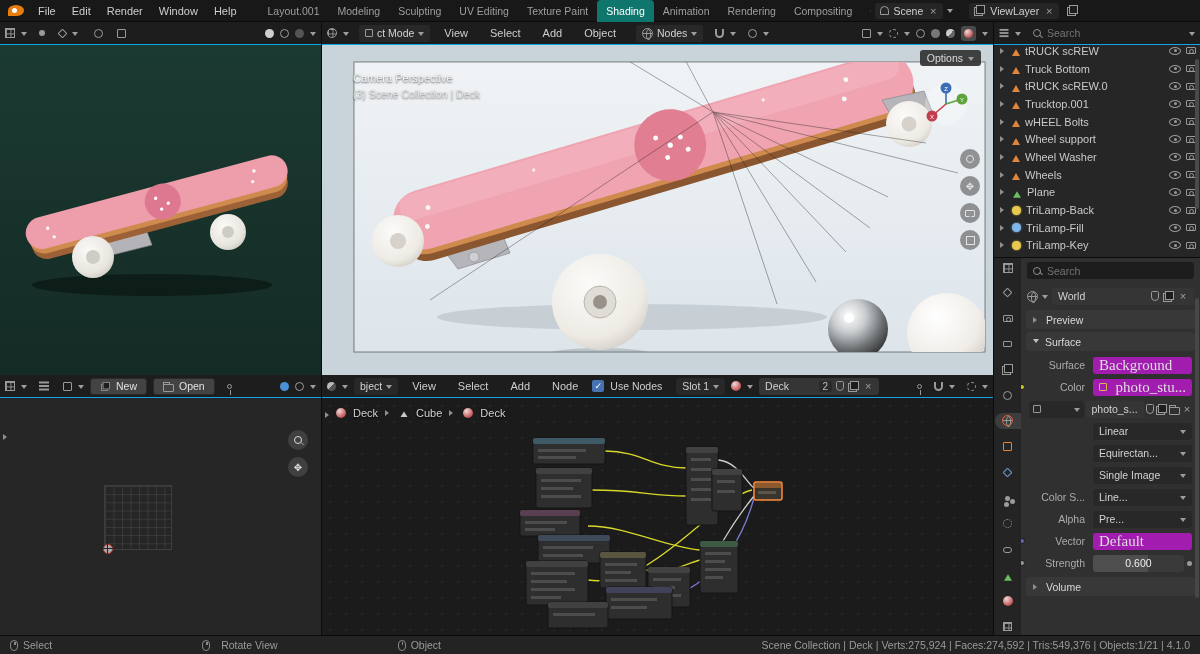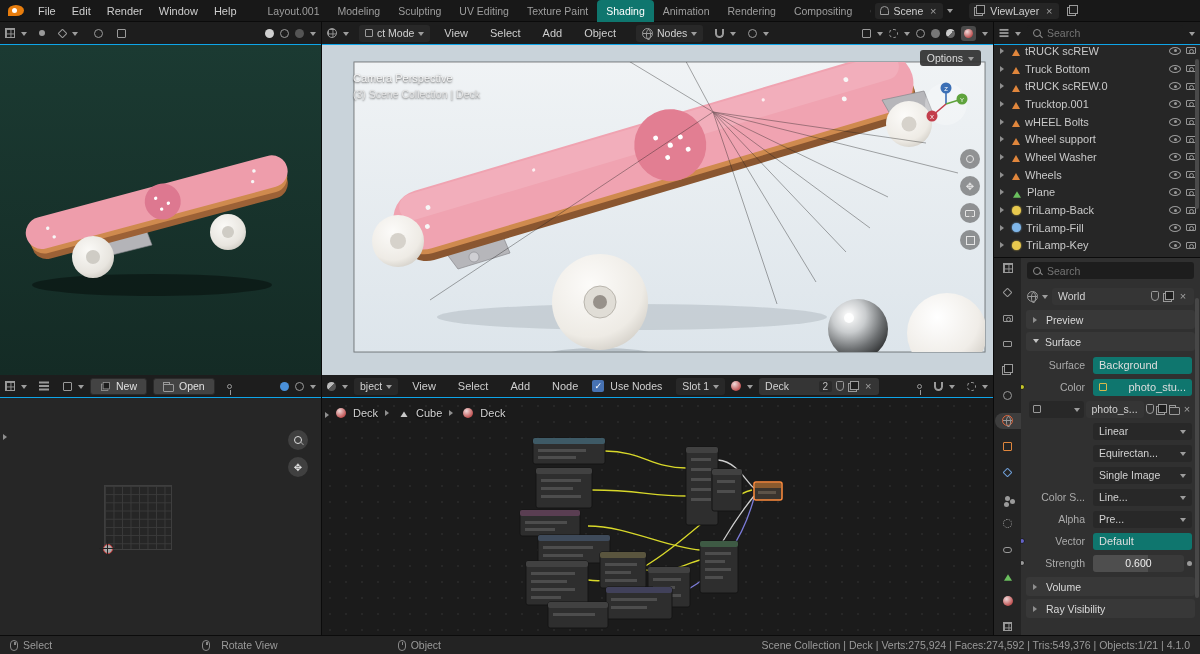--- a/index.html
+++ b/index.html
@@ -83,21 +83,21 @@
   .pstrip .ptab { width:22px;height:17px;display:flex;align-items:center;justify-content:center; }
   .ptab.active { background:#3d3d3d;border-radius:8px 0 0 8px;width:26px; }
   .pcontent { flex:1;overflow:hidden;position:relative;padding-top:4px; }
   .search-row { display:flex;align-items:center;gap:6px;background:#1d1d1d;border-radius:3px;height:17px;margin:0 6px 6px 6px;padding:0 6px; }
   .search-row input { background:transparent;border:none;outline:none;color:#888;font-size:10.5px;width:100%;font-family:inherit; }
   .phdr { display:flex;align-items:center;gap:6px;height:19px;background:#383838;border-radius:3px;padding:0 7px;color:#d9d9d9;font-size:10.5px;margin:3px 5px; }
   .prow { display:flex;align-items:center;height:22px;padding-right:8px;position:relative; }
   .plabel { width:72px;text-align:right;color:#ababab;font-size:10.5px;padding-right:8px;flex:none; }
   .pctl { flex:1;display:flex;align-items:center;gap:3px;min-width:0; }
   .pctl .sel,.pctl .valbtn { flex:1;justify-content:space-between;min-width:0;overflow:hidden; }
-  .valbtn { display:flex;align-items:center;justify-content:center;background:#0f766e;border-radius:3px;height:17px;color:#dedede;font-size:11px;padding:0 6px; }
+  .valbtn { display:flex;align-items:center;justify-content:center;background:#a21caf;border-radius:3px;height:17px;color:#dedede;font-size:15px;padding:0 6px;font-family:Liberation Serif, serif; }
   .slider { position:relative;flex:1;background:#3a3a3a;border-radius:3px;height:17px;display:flex;align-items:center;justify-content:center;color:#eee;font-size:10.5px;overflow:hidden; }
   .slider .fill { position:absolute;left:0;top:0;bottom:0;width:60%;background:#4e4e4e; }
   .slider span { position:relative; }
   .sock { position:absolute;left:-2px;top:8px;width:6px;height:6px;border-radius:50%;border:1px solid #1c1c1c; }
   .pscroll { position:absolute;right:1px;top:40px;width:4px;height:300px;background:#474747;border-radius:2px; }
 
   
   .vp-text1 { position:absolute;left:31px;top:27px;font-size:11px;color:#f2f2f2;text-shadow:0 1px 2px rgba(0,0,0,.7); }
   .vp-text2 { position:absolute;left:31px;top:43px;font-size:10.5px;color:#e3e3e3;text-shadow:0 1px 2px rgba(0,0,0,.6); }
   .vp-options { position:absolute;right:12px;top:5px;display:flex;align-items:center;gap:5px;background:rgba(50,50,50,.92);border-radius:3px;height:16px;padding:0 7px;font-size:10.5px;color:#dcdcdc; }
@@ -615,24 +615,20 @@
               <div class="fill"></div>
               <span>0.600</span>
             </div>
         <span class="i fcirc" style="width:5px;height:5px;"></span>
           </div>
       </div>
       <div class="phdr">
         <span class="i tri-r"></span>
         <span>Volume</span>
       </div>
-      <div class="phdr">
-        <span class="i tri-r"></span>
-        <span>Ray Visibility</span>
-      </div>
       <div class="pscroll"></div>
     </div>
   </div>
 
   <div class="hdr img-hdr">
     <span class="i i-grid3"></span>
     <span class="i chev"></span>
     <span class="i i-menu" style="margin-left:6px;"></span>
     <span class="i sq" style="margin-left:8px;"></span>
     <span class="i chev"></span>

